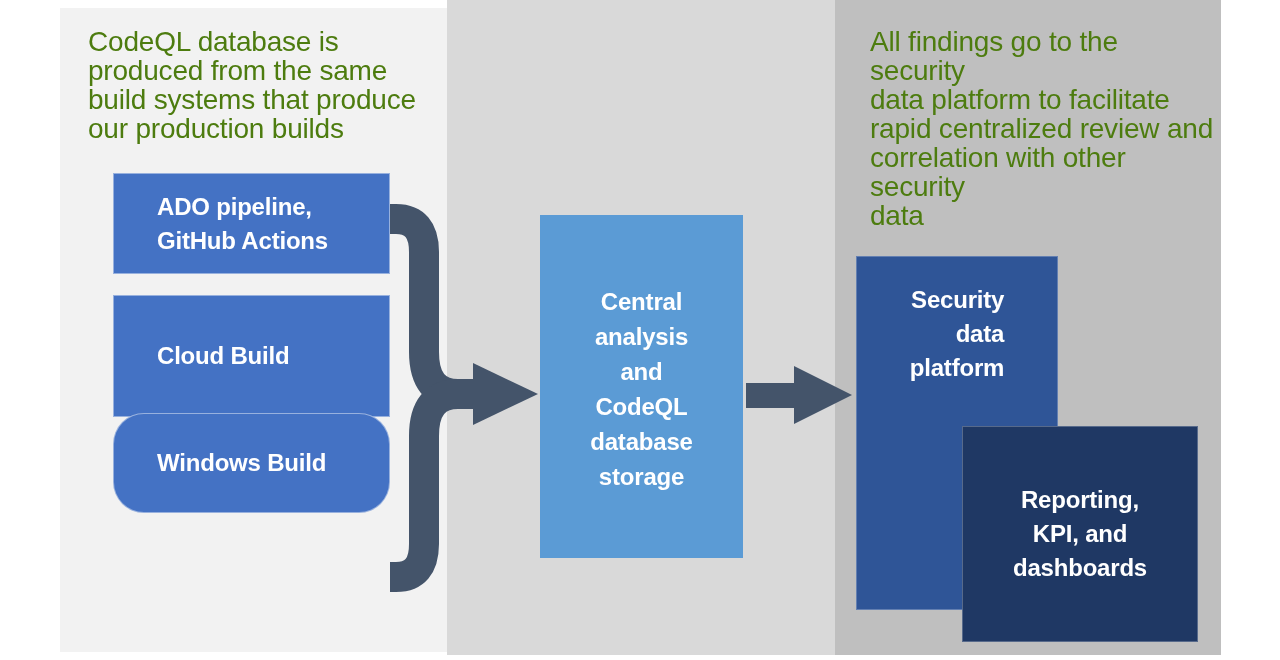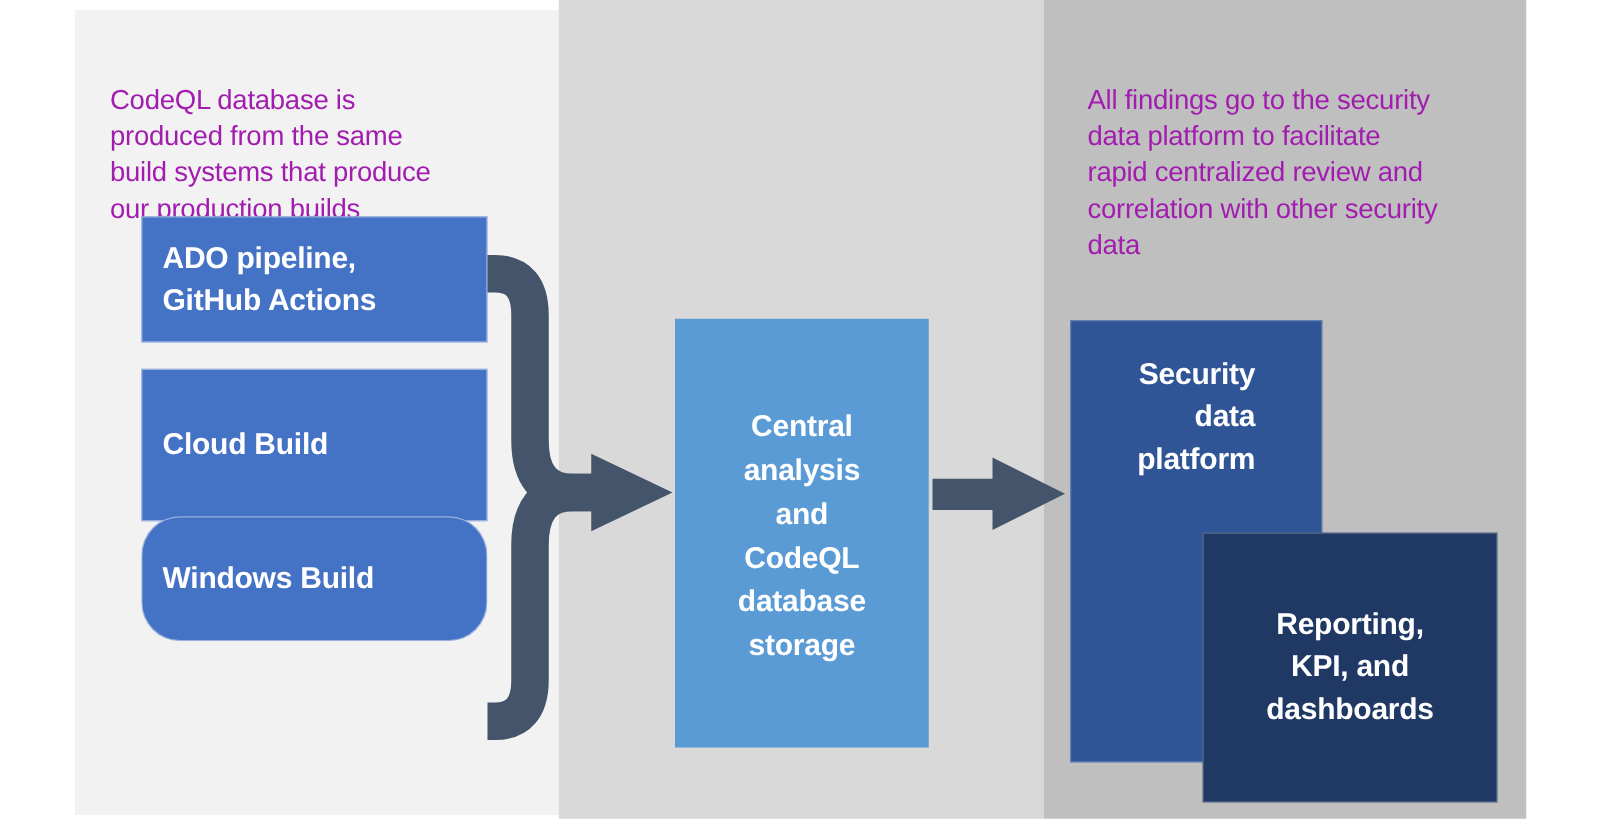--- a/index.html
+++ b/index.html
@@ -15,26 +15,25 @@
     background: #ffffff;
     overflow: hidden;
   }
   .panel { position: absolute; }
   .panel-left   { left: 60px;  top: 8px; width: 387px; height: 644px; background: #f2f2f2; }
   .panel-middle { left: 447px; top: 0;   width: 388px; height: 655px; background: #d9d9d9; }
   .panel-right  { left: 835px; top: 0;   width: 386px; height: 655px; background: #bfbfbf; }
 
   .caption {
     position: absolute;
-    color: #a21caf;
-    font-size: 22px;
+    color: #4d7c0f;
+    font-size: 28px;
     line-height: 29px;
     white-space: pre-line;
     letter-spacing: -0.2px;
-    margin-top: 38px;
   }
   .caption-left   { left: 88px;  top: 27px; width: 330px; }
   .caption-middle { left: 477px; top: 27px; width: 345px; }
   .caption-right  { left: 870px; top: 27px; width: 345px; }
 
   .node {
     position: absolute;
     display: flex;
     align-items: center;
     color: #ffffff;
@@ -44,35 +43,34 @@
     white-space: pre-line;
     box-sizing: border-box;
     letter-spacing: -0.2px;
   }
   .node-blue {
     background: #4472c4;
     border: 1px solid rgba(255,255,255,0.45);
     left: 113px;
     width: 277px;
     justify-content: flex-start;
-    padding-left: 16px;
+    padding-left: 43px;
   }
   .node-ado      { top: 173px; height: 101px; }
   .node-cloud    { top: 295px; height: 122px;  }
   .node-windows  { top: 413px; height: 100px; border-radius: 31px; }
   .node-other    { top: 533px; height: 98px;  }
 
   .node-central {
     background: #5b9bd5;
     left: 540px; top: 215px; width: 203px; height: 343px;
     justify-content: center;
     text-align: center;
     line-height: 35px;
     padding-top: 4px;
-    margin-top: 40px;
   }
   .node-secplat {
     background: #2f5597;
     border: 1px solid rgba(255,255,255,0.25);
     left: 856px; top: 256px; width: 202px; height: 354px;
     justify-content: center;
     align-items: flex-start;
     text-align: right;
     padding-top: 26px;
   }

